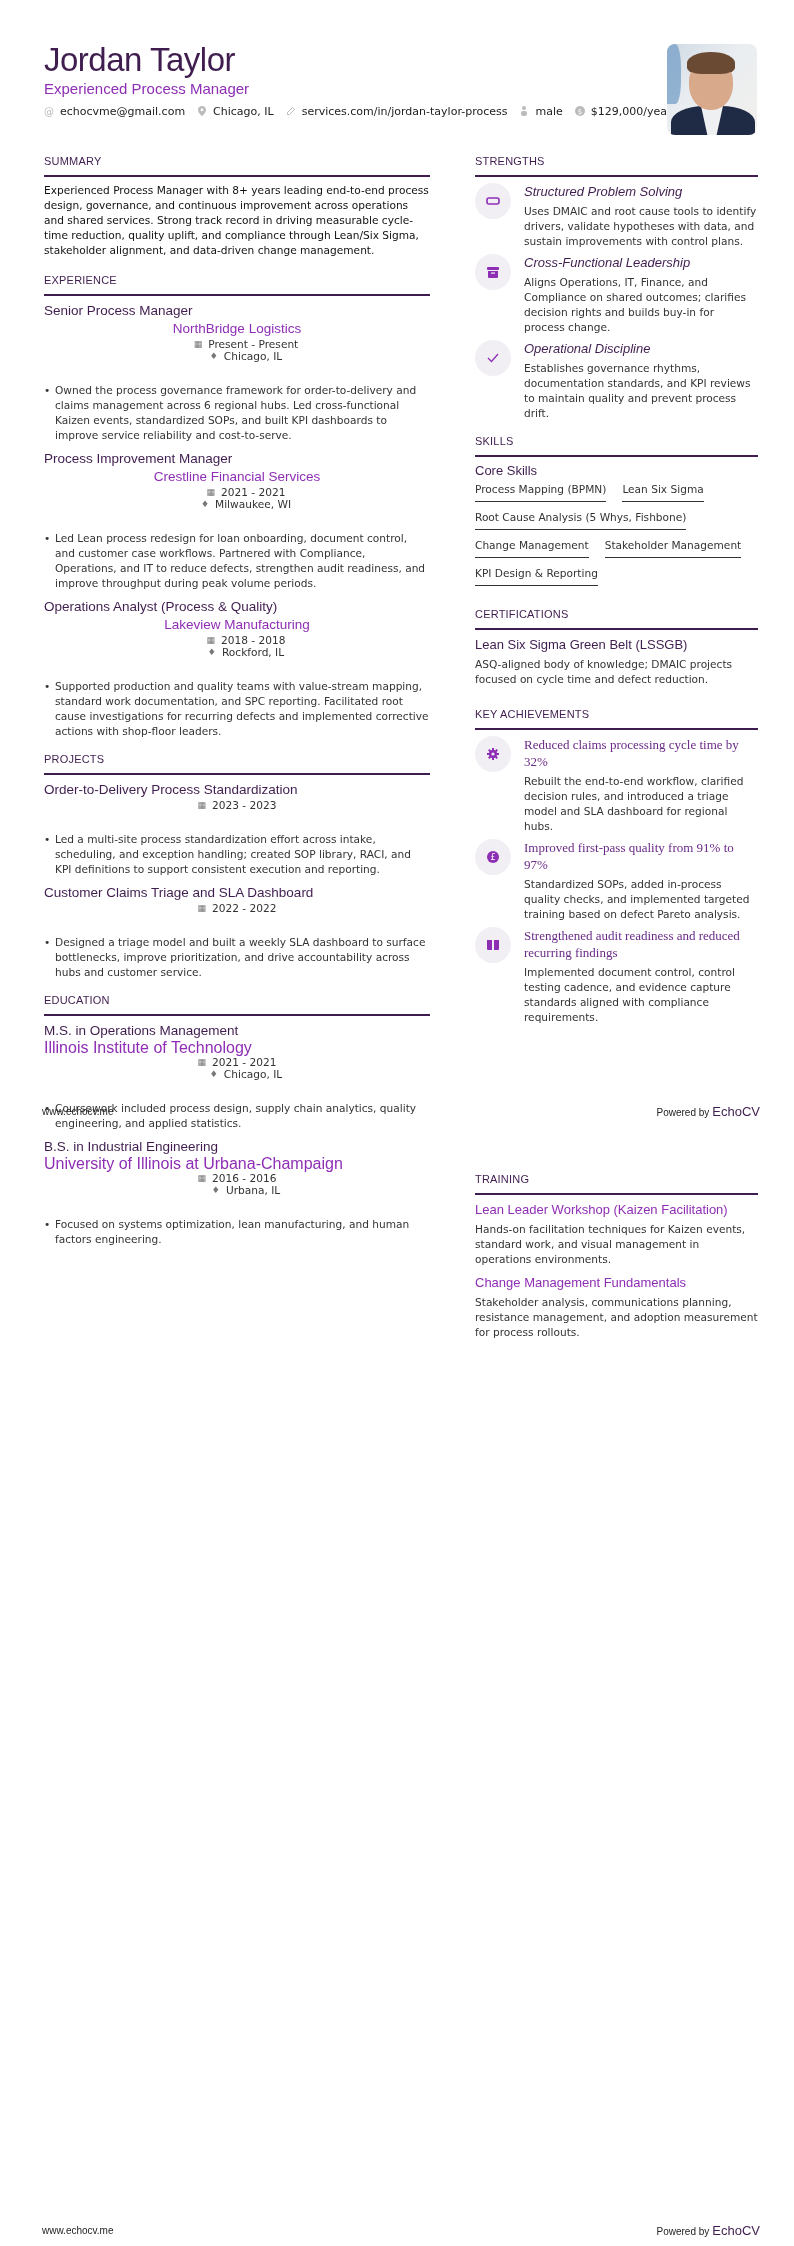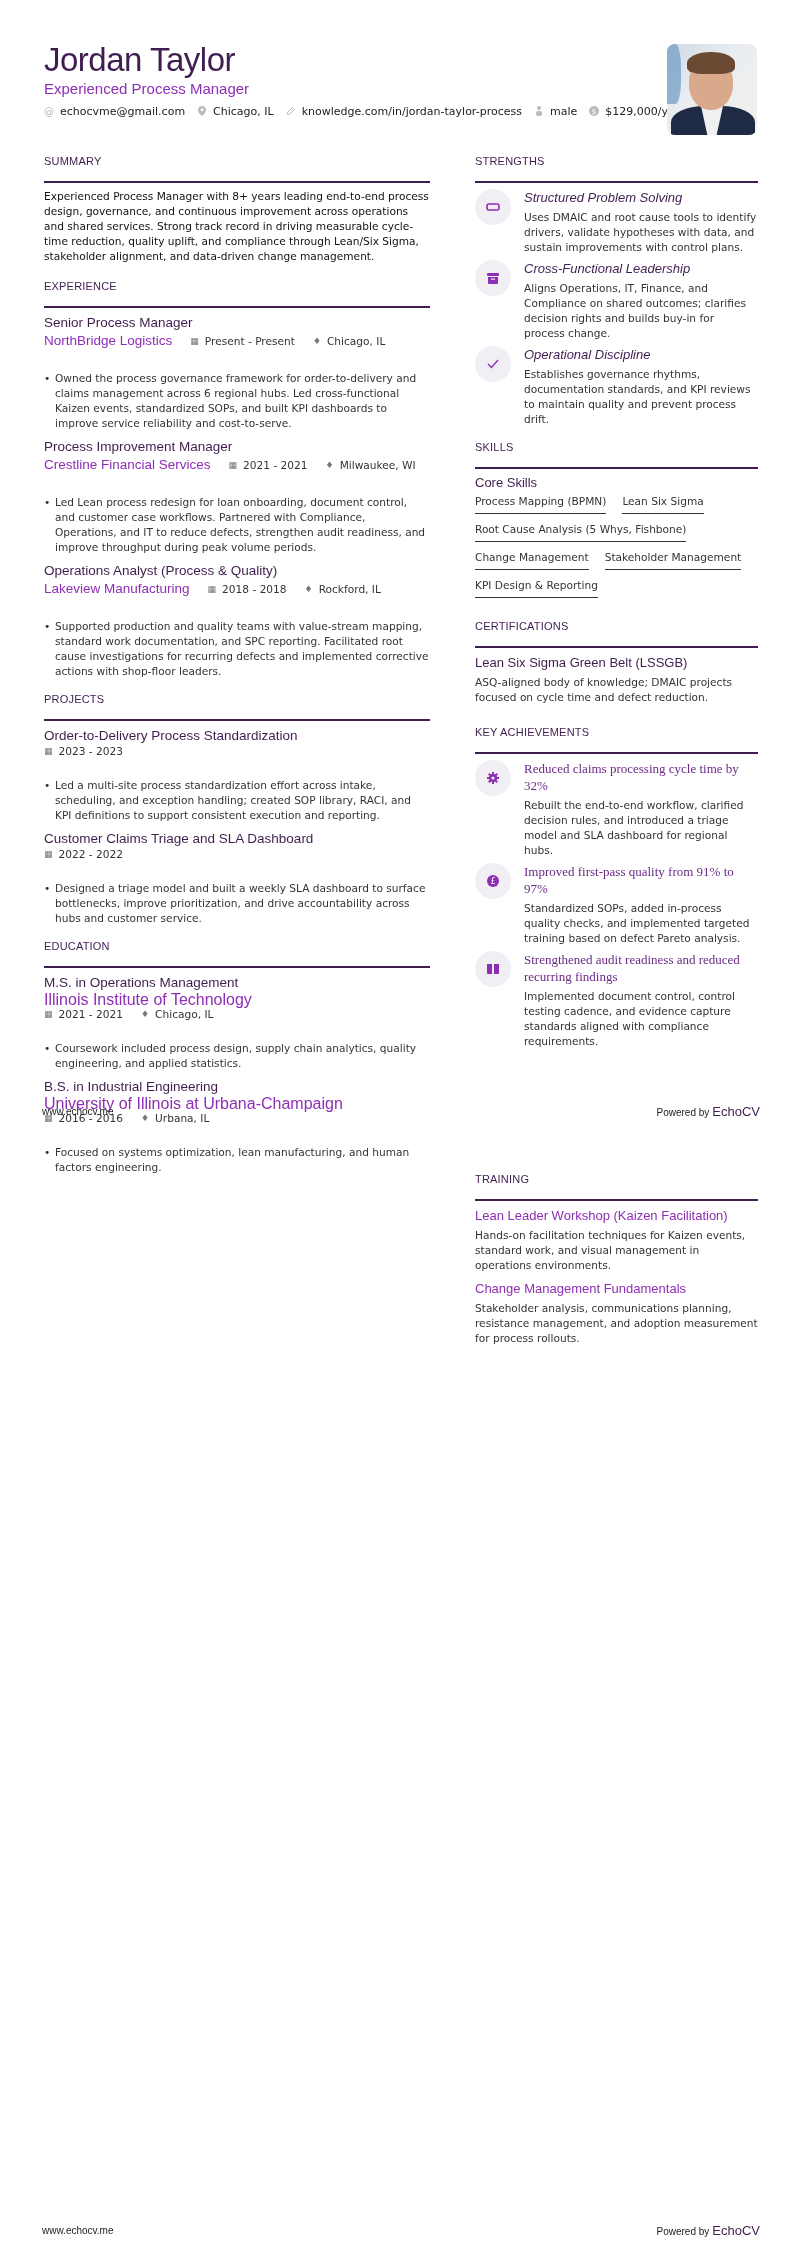--- a/index.html
+++ b/index.html
@@ -21,26 +21,26 @@
   .photo .face { position: absolute; left: 22px; top: 14px; width: 44px; height: 52px; border-radius: 45% 45% 48% 48%; background: #d9a98b; }
   .photo .hair { position: absolute; left: 20px; top: 8px; width: 48px; height: 22px; border-radius: 50% 50% 30% 30%; background: #6b4a33; }
   .photo .body { position: absolute; left: 4px; top: 62px; width: 84px; height: 40px; border-radius: 40% 40% 0 0; background: #1f2b45; }
   .photo .shirt { position: absolute; left: 34px; top: 62px; width: 22px; height: 30px; background: #eef0f2; clip-path: polygon(0 0, 100% 0, 70% 100%, 30% 100%); }
   .photo .blue { position: absolute; left: 0; top: 0; width: 14px; height: 60px; background: #6f9ac4; opacity: .7; border-radius: 0 40% 40% 0; }
 
   
   .col-left { position: absolute; left: 44px; width: 386px; }
   .col-right { position: absolute; left: 475px; width: 283px; }
 
-  .sec-h { font-family: "Liberation Sans", sans-serif; font-size: 11px; color: #3f1d4f; text-transform: uppercase; letter-spacing: 0.2px; padding-bottom: 14px; border-bottom: 2px solid #3f1d4f; margin-bottom: 6px; }
+  .sec-h { font-family: "Liberation Sans", sans-serif; font-size: 11px; color: #3f1d4f; text-transform: uppercase; letter-spacing: 0.2px; padding-bottom: 8px; border-bottom: 2px solid #3f1d4f; margin-bottom: 6px; }
   .para { font-size: 10.6px; line-height: 15px; color: #111; }
   .h1 { font-family: "Liberation Sans", sans-serif; font-size: 13.5px; color: #3f1d4f; line-height: 18px; }
   .h2 { font-family: "Liberation Sans", sans-serif; font-size: 13.5px; color: #8e2eb5; line-height: 18px; }
   .h2s { font-family: "Liberation Sans", sans-serif; font-size: 16px; color: #8e2eb5; line-height: 16px; }
-  .row { display: flex; align-items: center; }
+  .row { display: flex; align-items: center; flex-direction: column; }
   .meta { display: flex; align-items: center; font-size: 10.6px; color: #333; margin-left: 18px; white-space: nowrap; }
   .meta .ic { color: #777; font-size: 9px; margin-right: 6px; }
   .meta.first { margin-left: 0; }
   .bullets { list-style: none; margin-top: 21px; }
   .bullets li { position: relative; padding-left: 11px; font-size: 10.6px; line-height: 15px; color: #333; }
   .bullets li::before { content: "•"; position: absolute; left: 0; top: 0; color: #333; }
   .entry { margin-bottom: 7px; }
 
   .strength { display: flex; margin-bottom: 5px; }
   .circ { width: 36px; height: 36px; border-radius: 50%; background: #f1eff4; flex: 0 0 36px; display: flex; align-items: center; justify-content: center; color: #8e2eb5; font-size: 12px; margin-right: 13px; }
@@ -80,21 +80,21 @@
             </svg>
         </span>
         <span>Chicago, IL</span>
       </div>
       <div class="contact">
         <span class="ic">
           <svg width="10" height="10" viewBox="0 0 10 10">
               <path d="M6.5 1.5l2 2-5 5H1.5v-2z" fill="none" stroke="#bbb" stroke-width="1"></path>
             </svg>
         </span>
-        <span>knowledge.com/in/jordan-taylor-process</span>
+        <span>services.com/in/jordan-taylor-process</span>
       </div>
       <div class="contact">
         <span class="ic">
           <svg width="8" height="10" viewBox="0 0 8 10">
               <circle cx="4" cy="2" r="2" fill="#bbb"></circle>
               <rect x="1" y="5" width="6" height="5" rx="2" fill="#bbb"></rect>
             </svg>
         </span>
         <span>male</span>
       </div>

